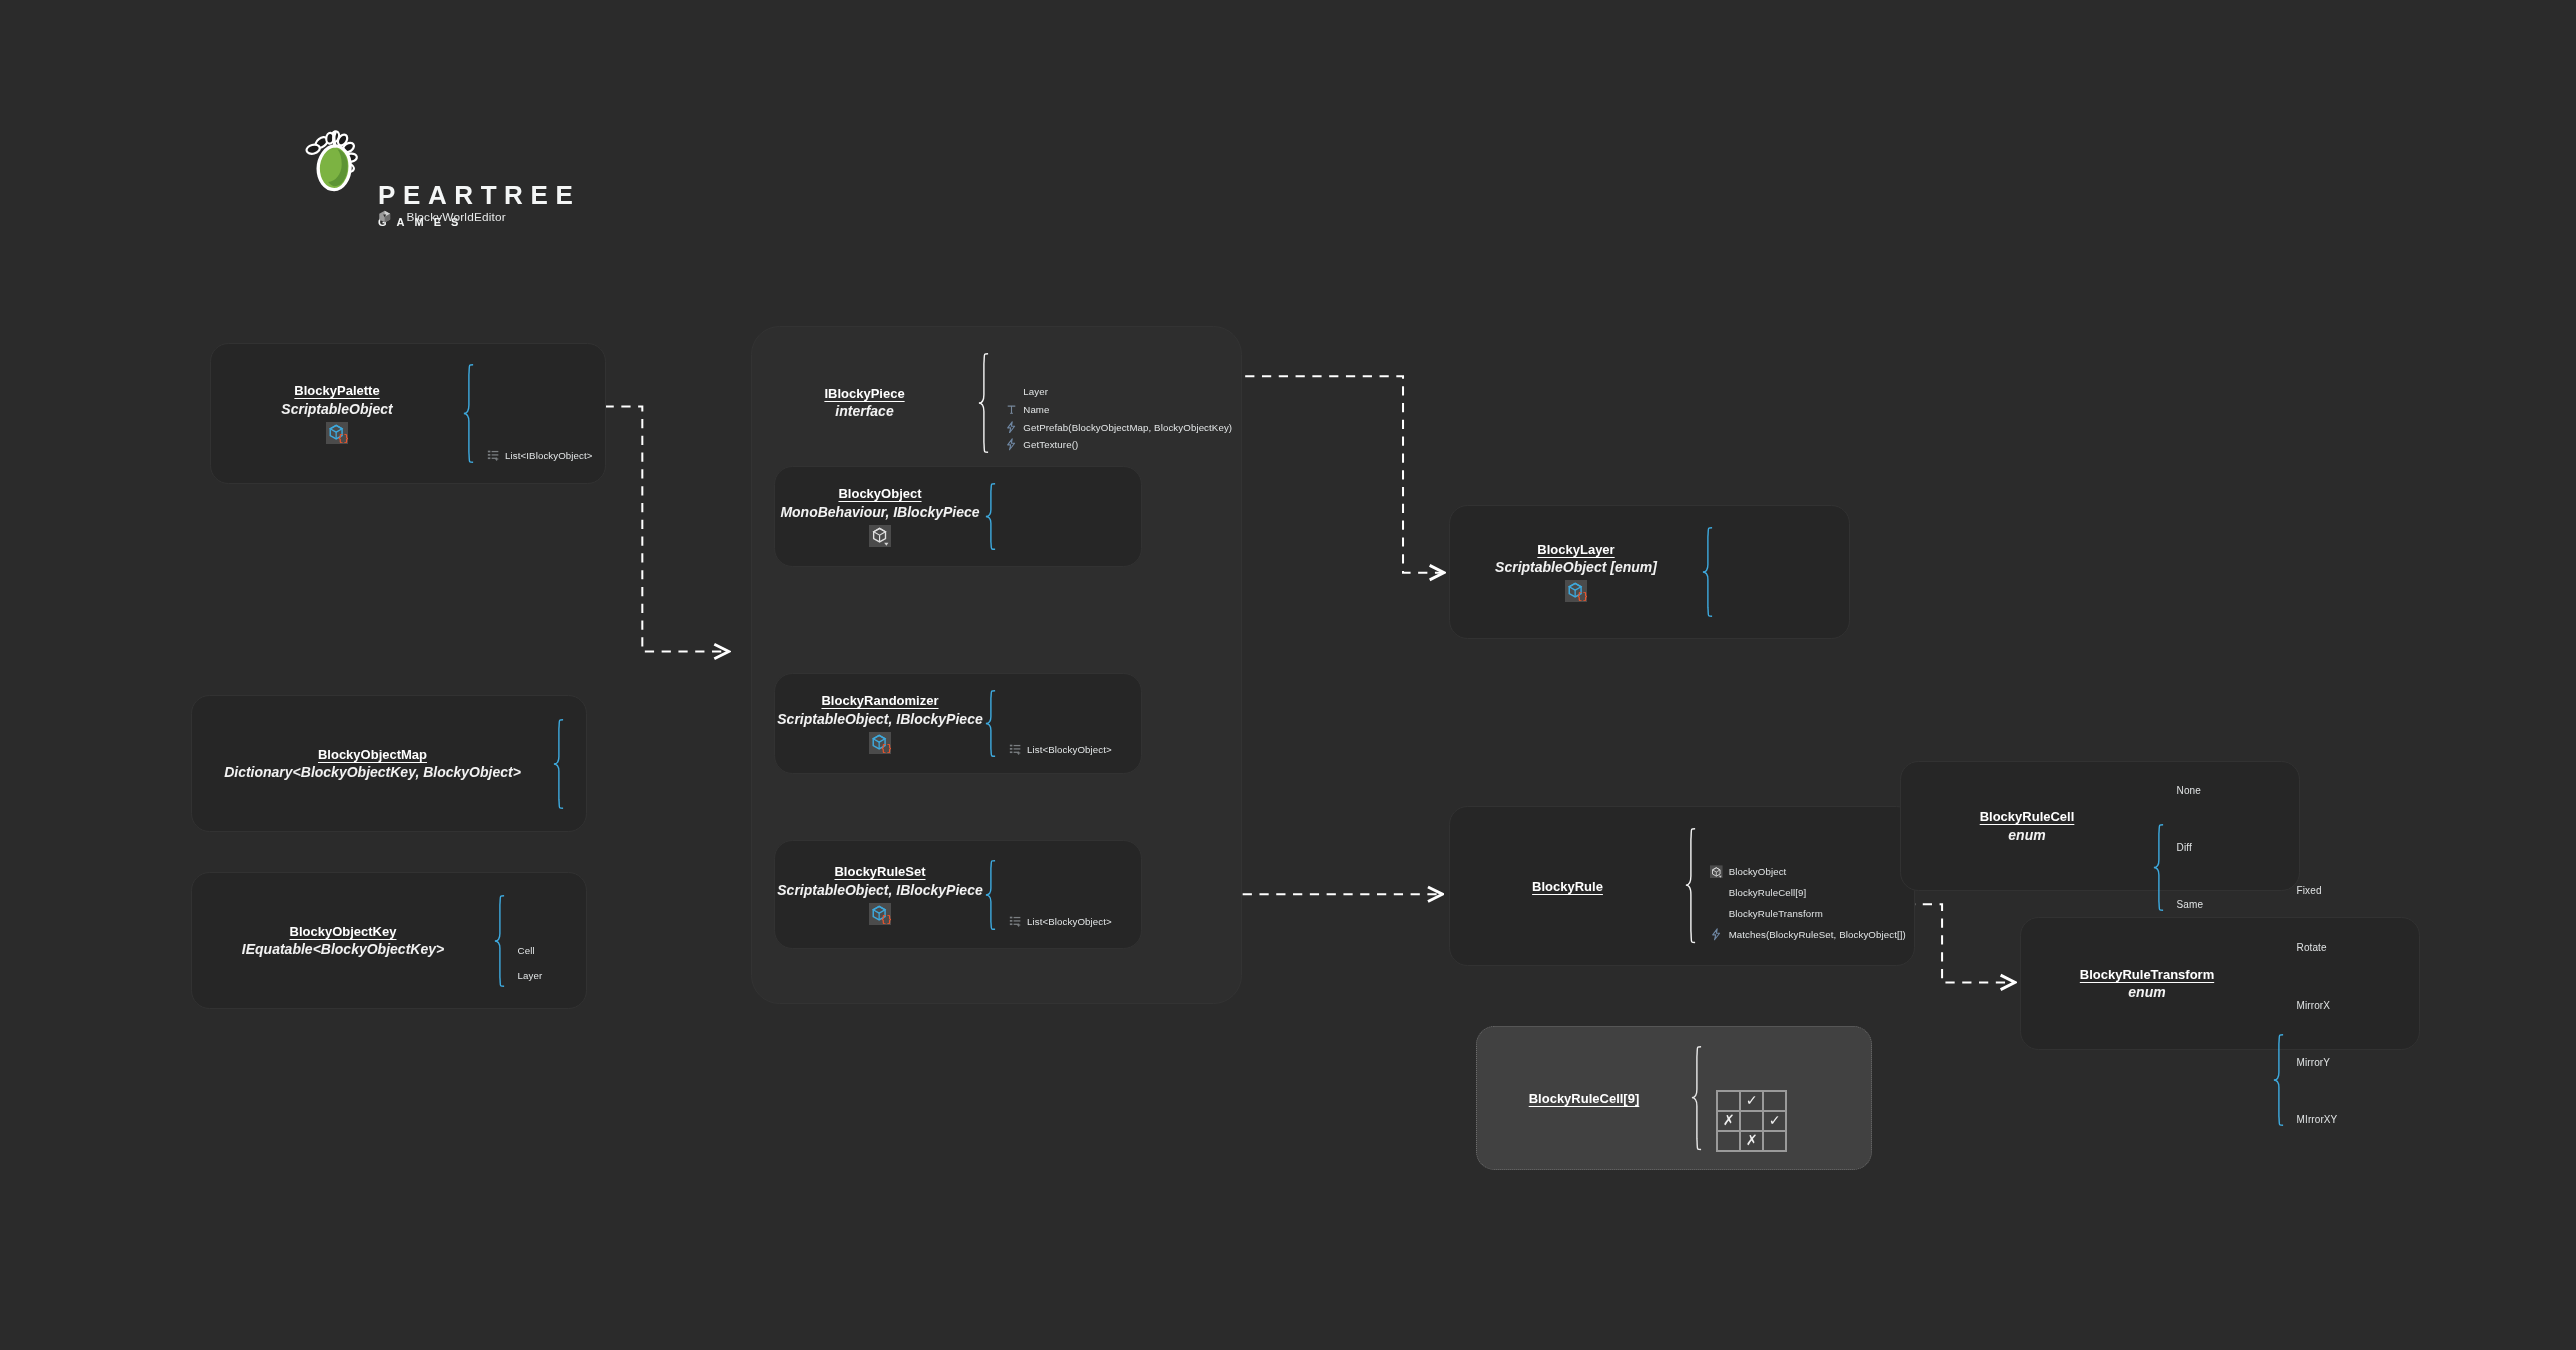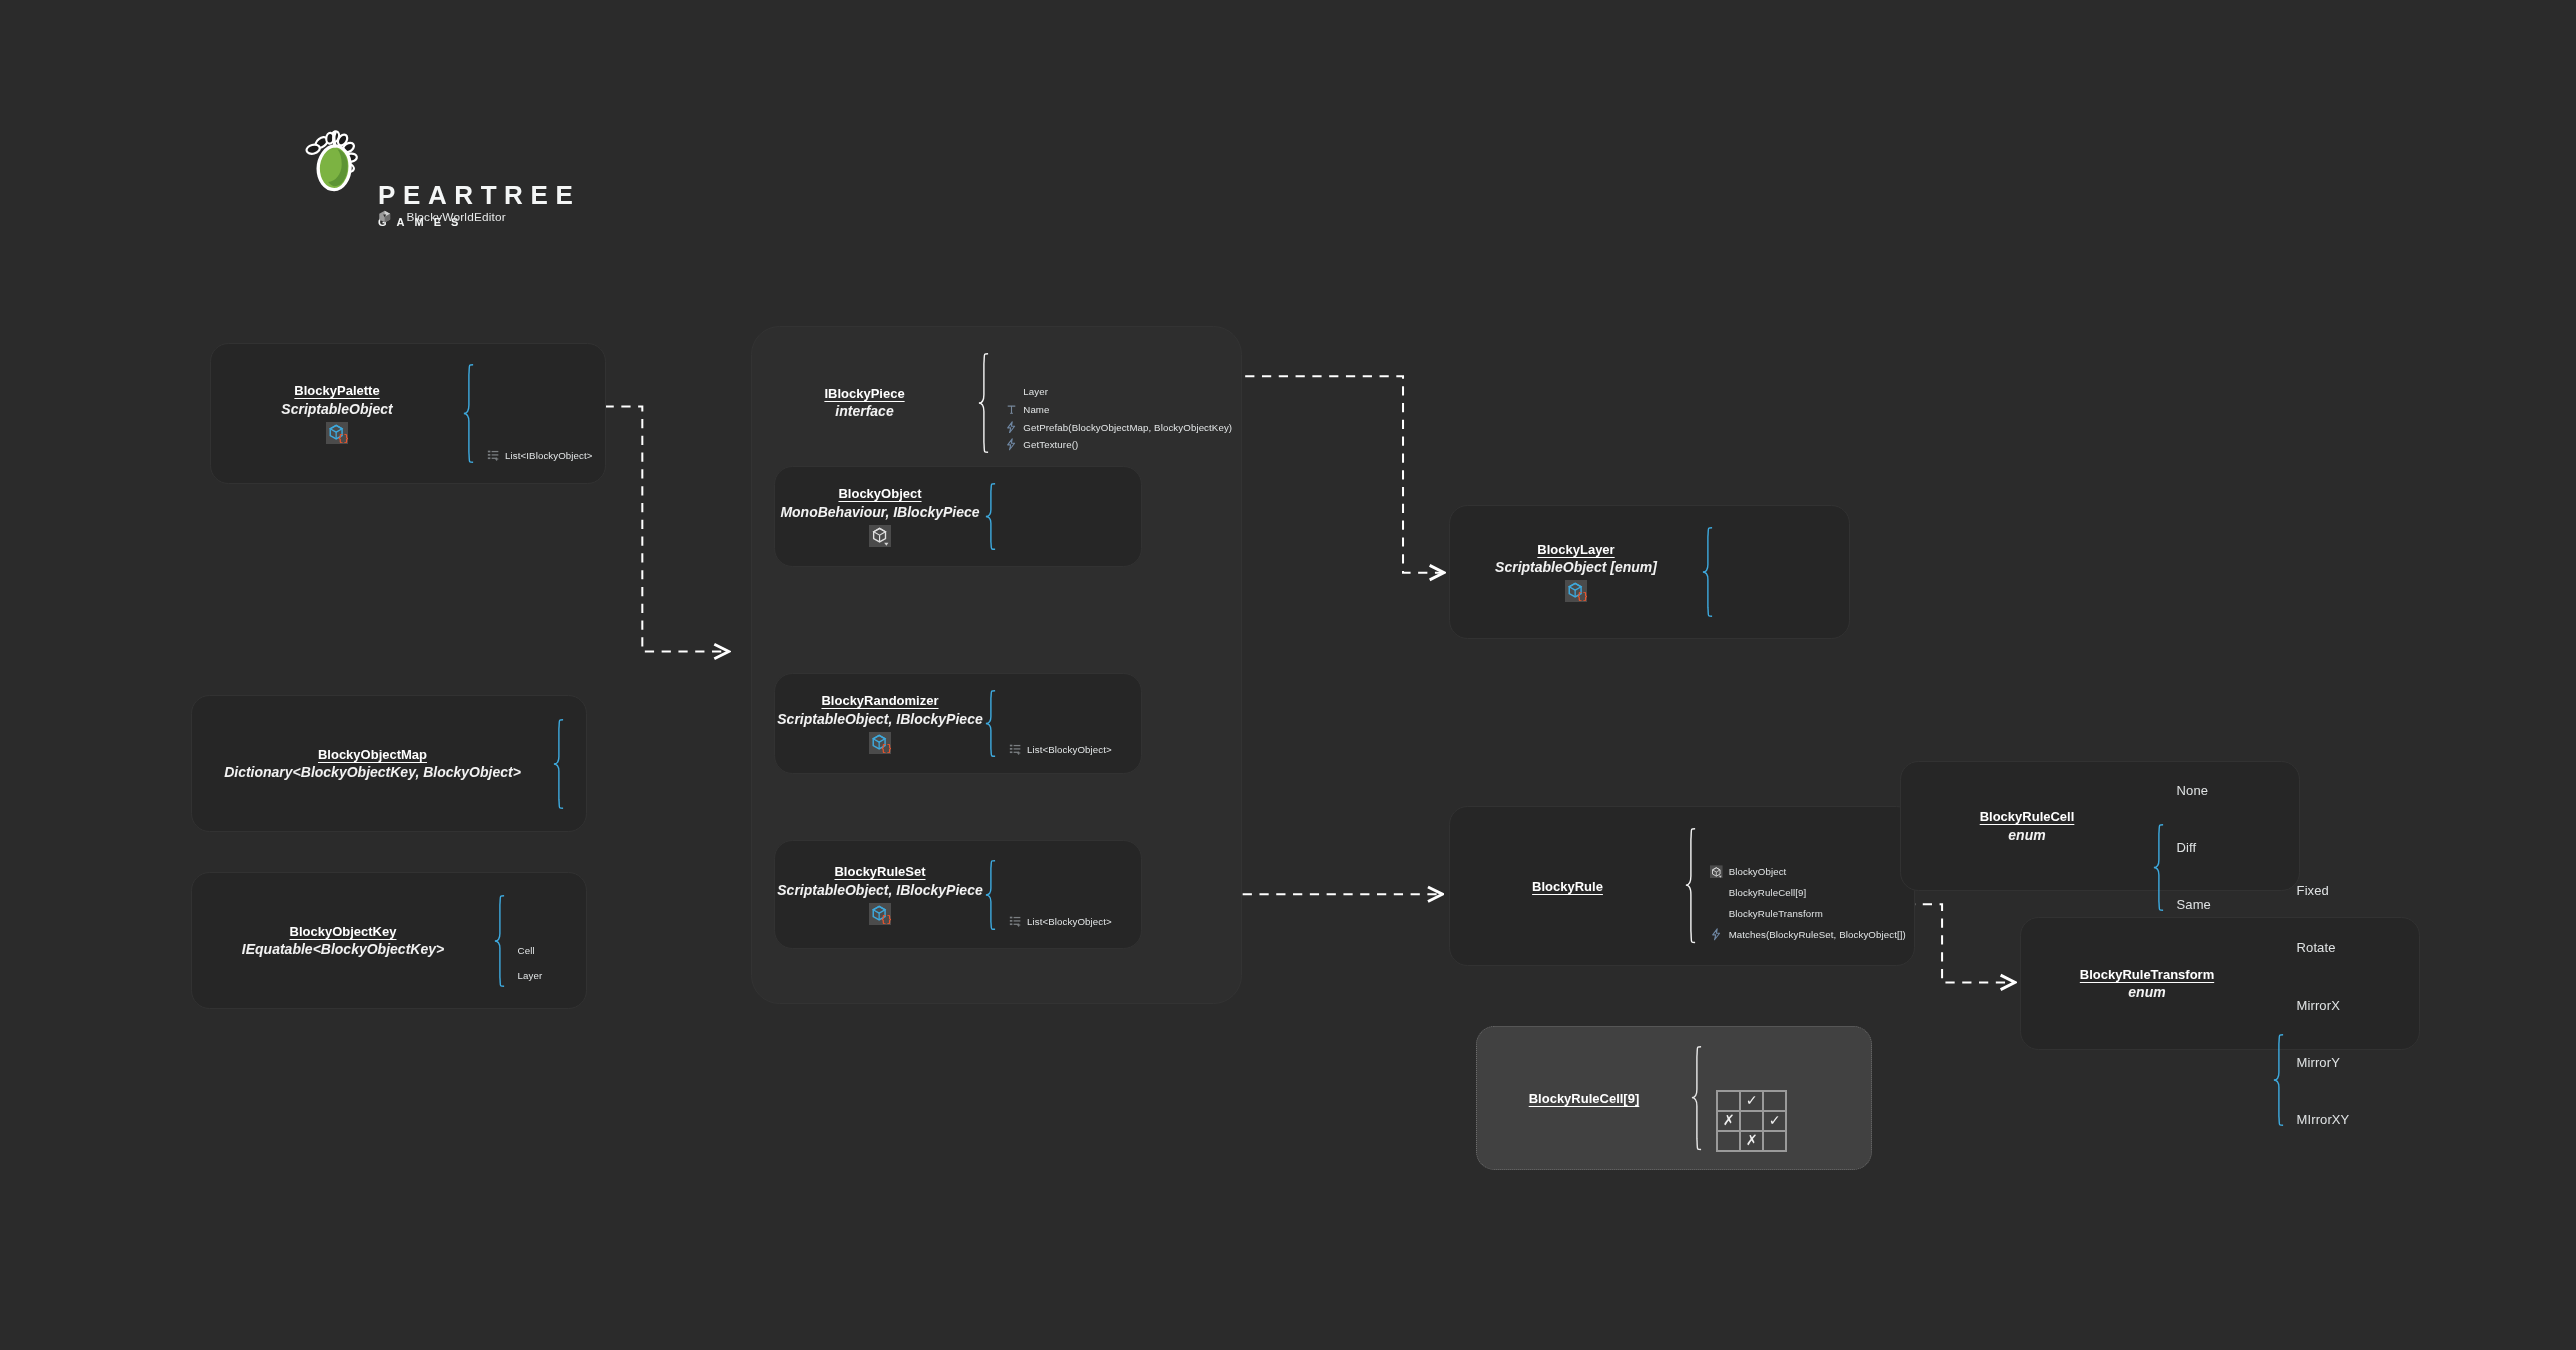--- a/index.html
+++ b/index.html
@@ -35,21 +35,21 @@
 
   
   .brace-wrap{display:flex;align-items:flex-end;flex:0 0 auto;}
   .brace{width:11.8px;flex:0 0 11.8px;}
   .members{display:flex;flex-direction:column;justify-content:center;margin-left:11.8px;}
   .member{display:flex;align-items:center;gap:5.9px;font-size:9.7px;color:#e2e5e6;white-space:nowrap;
           height:17.6px;}
   .member .mlabel{letter-spacing:0.1px;}
   .member-icon{width:12.6px;height:12.6px;flex:0 0 12.6px;display:flex;align-items:center;justify-content:center;}
   .enum-list{display:flex;flex-direction:column;}
-  .enum-list .member{height:14.3px;font-size:13px;color:#e0e3e4;margin-top:43px;}
+  .enum-list .member{height:14.3px;font-size:10px;color:#e0e3e4;margin-top:43px;}
 
   
   .rule-grid{display:grid;grid-template-columns:repeat(3,23px);grid-template-rows:repeat(3,20px);
              border:0.8px solid #9a9a9a;margin-left:13.4px;}
   .rule-grid div{border:0.8px solid #9a9a9a;display:flex;align-items:center;justify-content:center;
                  font-size:14.3px;color:#f0f0f0;line-height:1;}
 
   .ico-img{display:block;}
 </style>
 </head>

